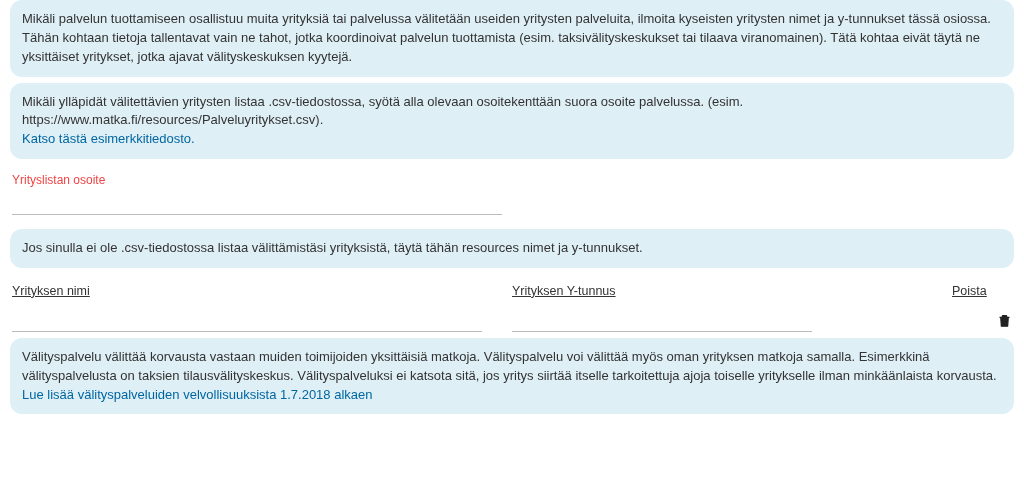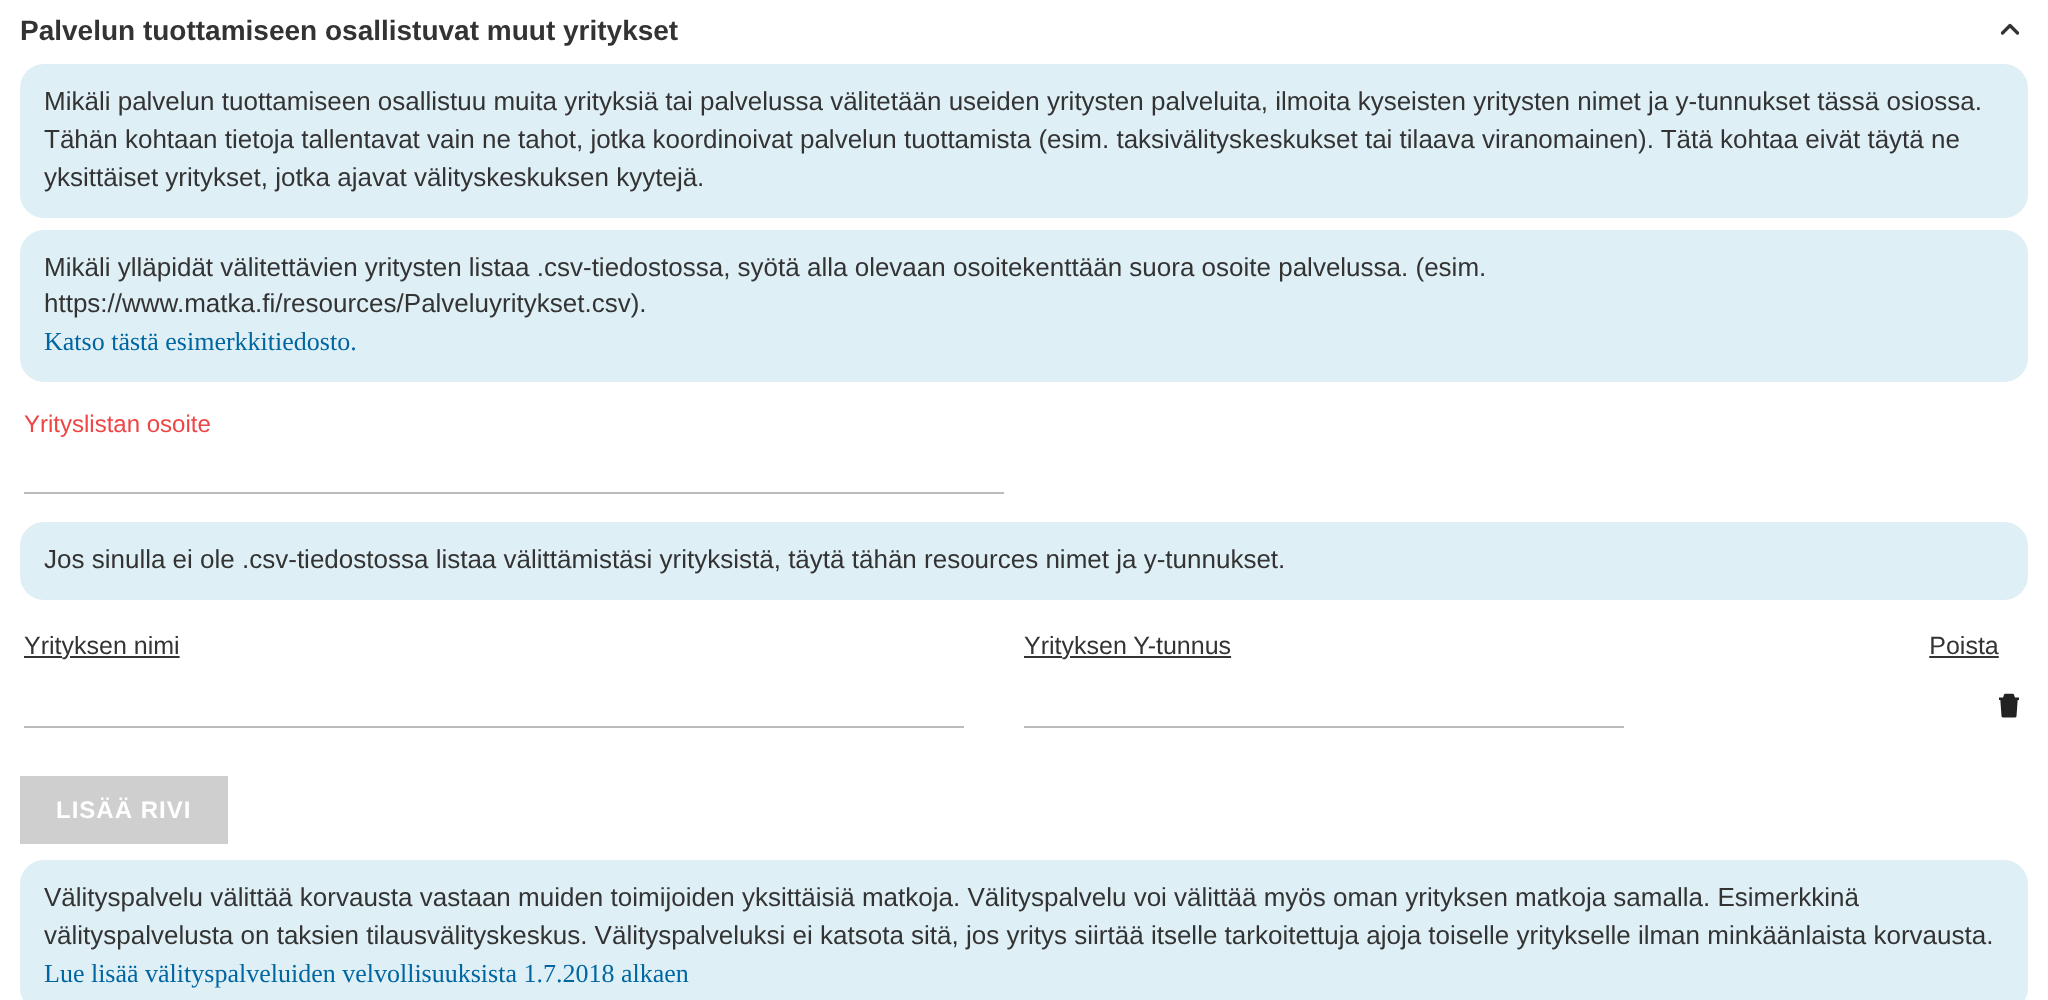--- a/index.html
+++ b/index.html
@@ -32,21 +32,20 @@
     color: #333;
     padding: 10px 12px;
     margin-bottom: 6px;
     border-radius: 12px;
     line-height: 1.45;
   }
   .info-box a, .link {
     color: #0066a1;
     text-decoration: none;
     cursor: pointer;
-    font-family: Liberation Serif, serif;
   }
   .field-label-small {
     font-size: 12px;
     color: #ef4444;
     margin: 14px 0 2px 2px;
   }
   .url-input {
     width: 490px;
     border: none;
     border-bottom: 1px solid #bbb;
@@ -59,21 +58,21 @@
   }
   .table-head {
     display: flex;
     padding: 10px 2px 4px 2px;
     font-size: 12.5px;
     color: #333;
     text-decoration: underline;
   }
   .col-name { width: 500px; }
   .col-ytunnus { flex: 1; }
-  .col-delete { width: 60px; text-align: center; }
+  .col-delete { width: 60px; text-align: left; }
   .table-row {
     display: flex;
     align-items: flex-end;
     padding: 4px 2px 6px 2px;
   }
   .cell-input {
     border: none;
     border-bottom: 1px solid #bbb;
     padding: 6px 0 4px 0;
     font-size: 13px;
@@ -99,28 +98,20 @@
     letter-spacing: 0.5px;
     margin: 18px 0 8px 0;
     cursor: pointer;
   }
 </style>
 </head>
 <body>
 
 <div class="section">
 
-  <div class="section-header">
-    <div class="section-title">Palvelun tuottamiseen osallistuvat muut yritykset</div>
-    <div class="chevron">
-      <svg width="18" height="18" viewBox="0 0 24 24">
-          <path d="M7 14l5-5 5 5" stroke="#333" stroke-width="2.2" fill="none" stroke-linecap="round" stroke-linejoin="round"></path>
-        </svg>
-    </div>
-  </div>
 
   <div class="info-box">
     <span>Mikäli palvelun tuottamiseen osallistuu muita yrityksiä tai palvelussa välitetään useiden yritysten palveluita, ilmoita kyseisten yritysten nimet ja y-tunnukset tässä osiossa. Tähän kohtaan tietoja tallentavat vain ne tahot, jotka koordinoivat palvelun tuottamista (esim. taksivälityskeskukset tai tilaava viranomainen). Tätä kohtaa eivät täytä ne yksittäiset yritykset, jotka ajavat välityskeskuksen kyytejä.</span>
   </div>
 
   <div class="info-box">
     <span>Mikäli ylläpidät välitettävien yritysten listaa .csv-tiedostossa, syötä alla olevaan osoitekenttään suora osoite palvelussa. (esim. https://www.matka.fi/resources/Palveluyritykset.csv).</span><br>
     <a class="link">Katso tästä esimerkkitiedosto.</a>
   </div>
 
@@ -143,21 +134,20 @@
     <div class="cell-spacer"></div>
     <div class="delete-btn">
       <span>
         <svg width="15" height="17" viewBox="0 0 24 24">
             <path d="M4 7h16M9 4h6l1 3H8l1-3zM6 7l1 14h10l1-14" stroke="#222" stroke-width="2" fill="#222" stroke-linejoin="round"></path>
           </svg>
       </span>
     </div>
   </div>
 
-  <button class="add-row-btn">LISÄÄ RIVI</button>
 
   <div class="info-box">
     <span>Välityspalvelu välittää korvausta vastaan muiden toimijoiden yksittäisiä matkoja. Välityspalvelu voi välittää myös oman yrityksen matkoja samalla. Esimerkkinä välityspalvelusta on taksien tilausvälityskeskus. Välityspalveluksi ei katsota sitä, jos yritys siirtää itselle tarkoitettuja ajoja toiselle yritykselle ilman minkäänlaista korvausta.</span><br>
     <a class="link">Lue lisää välityspalveluiden velvollisuuksista 1.7.2018 alkaen</a>
   </div>
 
   
 
 </div>
 

